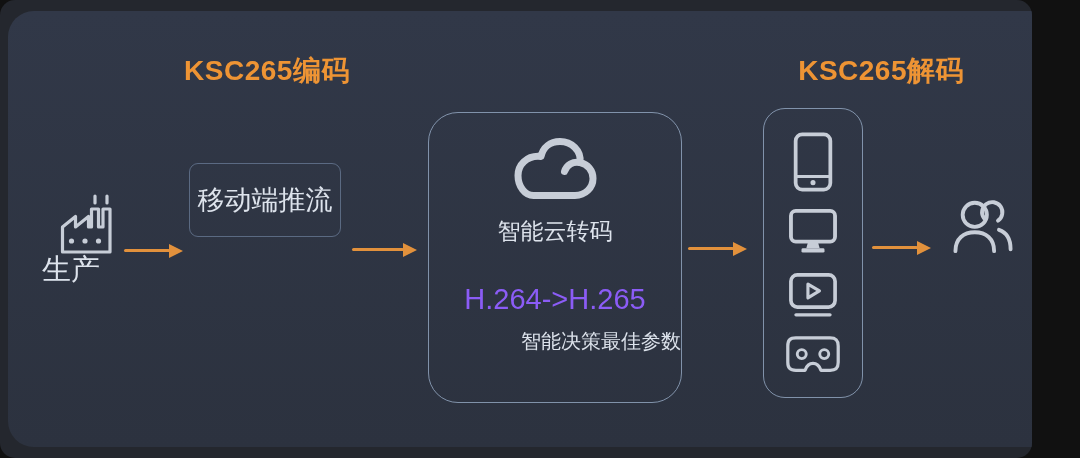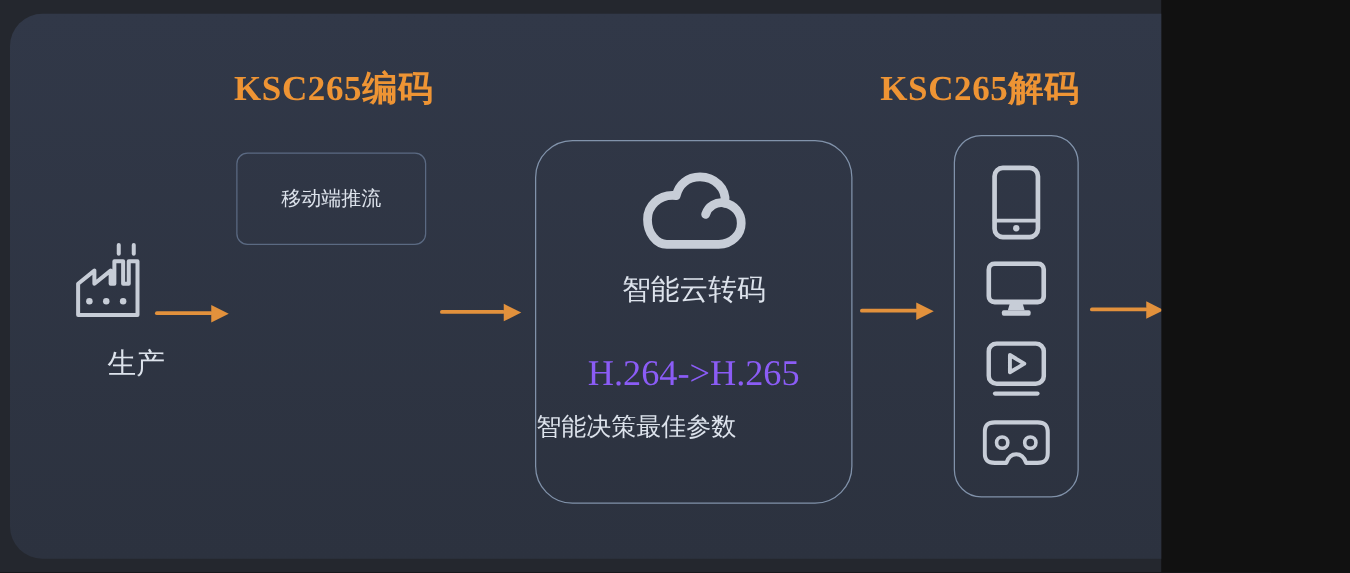--- a/index.html
+++ b/index.html
@@ -7,77 +7,79 @@
     --panel-bg:#2f3543;
     --accent-orange:#ee9434;
     --arrow-orange:#e2913c;
     --icon-gray:#c7cdd7;
     --text-light:#dde3ec;
     --box-border:rgba(127,150,182,0.55);
     --big-border:rgba(150,170,196,0.8);
   }
   html,body{margin:0;padding:0;background:#111;}
   .stage{
-    position:relative;width:929px;height:458px;overflow:hidden;
+    position:relative;width:1032px;height:458px;overflow:hidden;
     background:var(--outer-bg);
-    font-family:Liberation Serif, serif;
+    font-family:Liberation Sans, sans-serif;
     color:var(--text-light);
+    border-radius:15px;
   }
   .panel{
     position:absolute;left:8px;top:11px;width:1062px;height:436px;
     border-radius:26px;
     background:linear-gradient(180deg,#313848 0%,#2c323f 100%);
   }
   .abs{position:absolute;}
   .section-title{
     position:absolute;width:240px;text-align:center;
     font-size:28px;font-weight:700;color:var(--accent-orange);
     letter-spacing:0.5px;white-space:nowrap;
   }
   .node-label{
-    position:absolute;width:90px;text-align:right;
-    font-size:23px;color:var(--text-light);white-space:nowrap;margin-top:25px;
+    position:absolute;width:90px;text-align:left;
+    font-size:29px;color:var(--text-light);white-space:nowrap;
   }
   .enc-box{
     position:absolute;left:189px;width:152px;height:74px;
     border:1px solid var(--box-border);border-radius:9px;
     display:flex;align-items:center;justify-content:center;
-    font-size:16px;color:var(--text-light);box-sizing:border-box;
+    font-size:27px;color:var(--text-light);box-sizing:border-box;
     white-space:nowrap;
+    margin-top:41px;
   }
   .big-box{
     position:absolute;border:1.5px solid var(--big-border);
     box-sizing:border-box;
   }
   .cloud-panel{left:428px;top:112px;width:254px;height:291px;border-radius:30px;}
   .device-panel{
     left:763px;top:108px;width:100px;height:290px;border-radius:22px;
     display:flex;flex-direction:column;align-items:center;
     justify-content:space-evenly;padding:6px 0;
   }
   .cloud-icon-wrap{position:absolute;left:50%;top:18px;transform:translateX(-50%);}
   .cloud-title{position:absolute;left:0;top:103px;width:100%;text-align:center;font-size:23px;}
   .cloud-conv{position:absolute;left:0;top:170px;width:100%;text-align:center;font-size:29px;color:#8b5cf6;}
-  .cloud-sub{position:absolute;left:0;top:215px;width:100%;text-align:left;font-size:20px;}
+  .cloud-sub{position:absolute;left:0;top:215px;width:100%;text-align:right;font-size:20px;}
   .arrow{position:absolute;height:3px;background:var(--arrow-orange);border-radius:2px;}
   .arrow::after{
     content:'';position:absolute;right:-13px;top:50%;transform:translateY(-50%);
     border-left:14px solid var(--arrow-orange);
     border-top:7px solid transparent;border-bottom:7px solid transparent;
   }
   .icon{color:var(--icon-gray);display:block;}
 </style>
 </head>
 <body>
 
 <div class="stage">
   <div class="panel"></div>
 
   <div class="section-title" style="left:147px;top:52px;">KSC265编码</div>
-  <div class="section-title" style="left:664px;top:52px;">KSC265解码</div>
+  <div class="section-title" style="left:724px;top:52px;text-align:right;">KSC265解码</div>
 
   <div class="abs" style="left:58px;top:193px;">
     <svg class="icon" width="56" height="62" viewBox="0 0 56 62" fill="none" stroke="currentColor" stroke-width="3.2" stroke-linejoin="round" stroke-linecap="round">
       <path d="M37 3 V10"></path>
       <path d="M49 3 V10"></path>
       <path d="M4.5 59 L4.5 34 L17.5 23.5 L17.5 34 L30.5 23.5 L30.5 34 L33.5 34 L33.5 16 L40.5 16 L40.5 34 L45 34 L45 16 L52 16 L52 59 Z"></path>
       <circle cx="13.5" cy="48" r="2.6" fill="currentColor" stroke="none"></circle>
       <circle cx="27" cy="48" r="2.6" fill="currentColor" stroke="none"></circle>
       <circle cx="40.5" cy="48" r="2.6" fill="currentColor" stroke="none"></circle>
     </svg>

